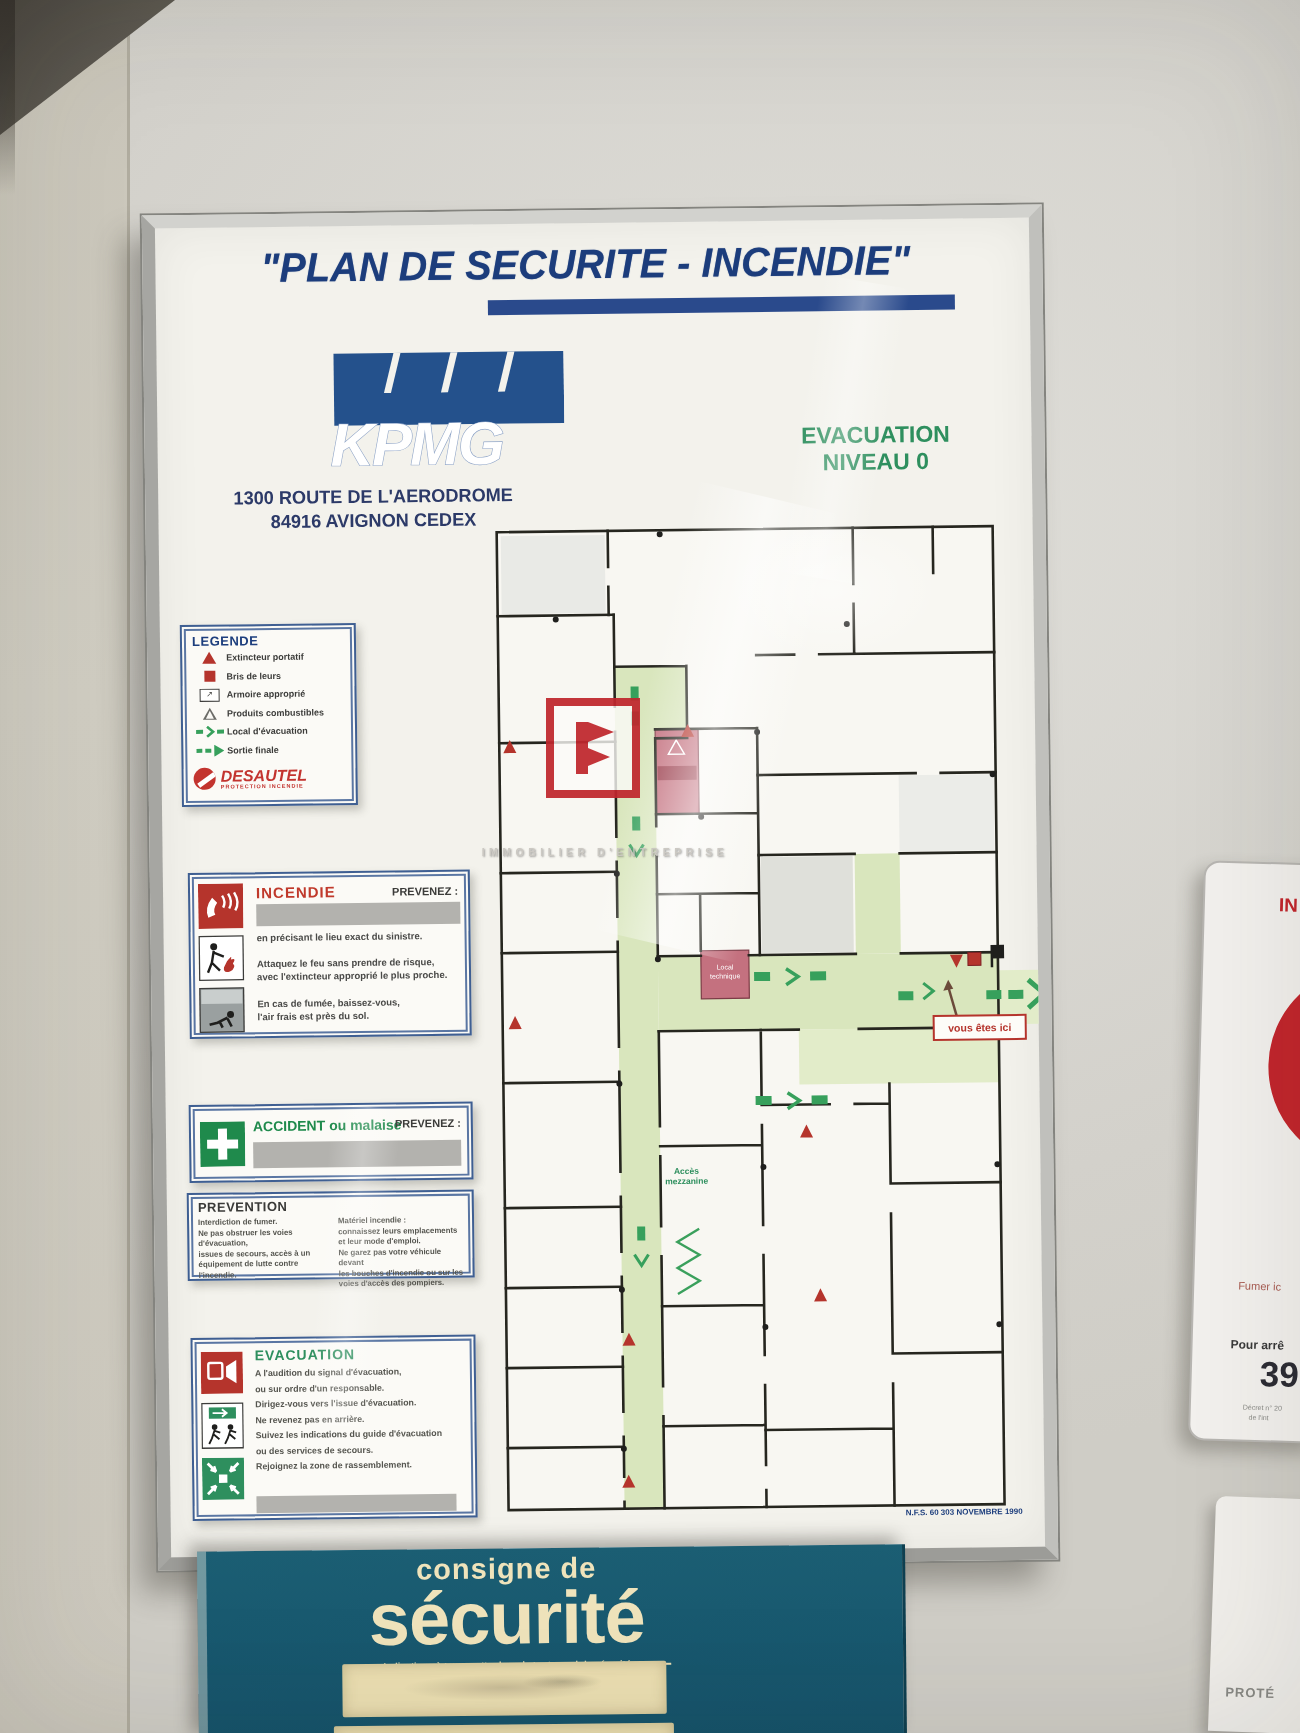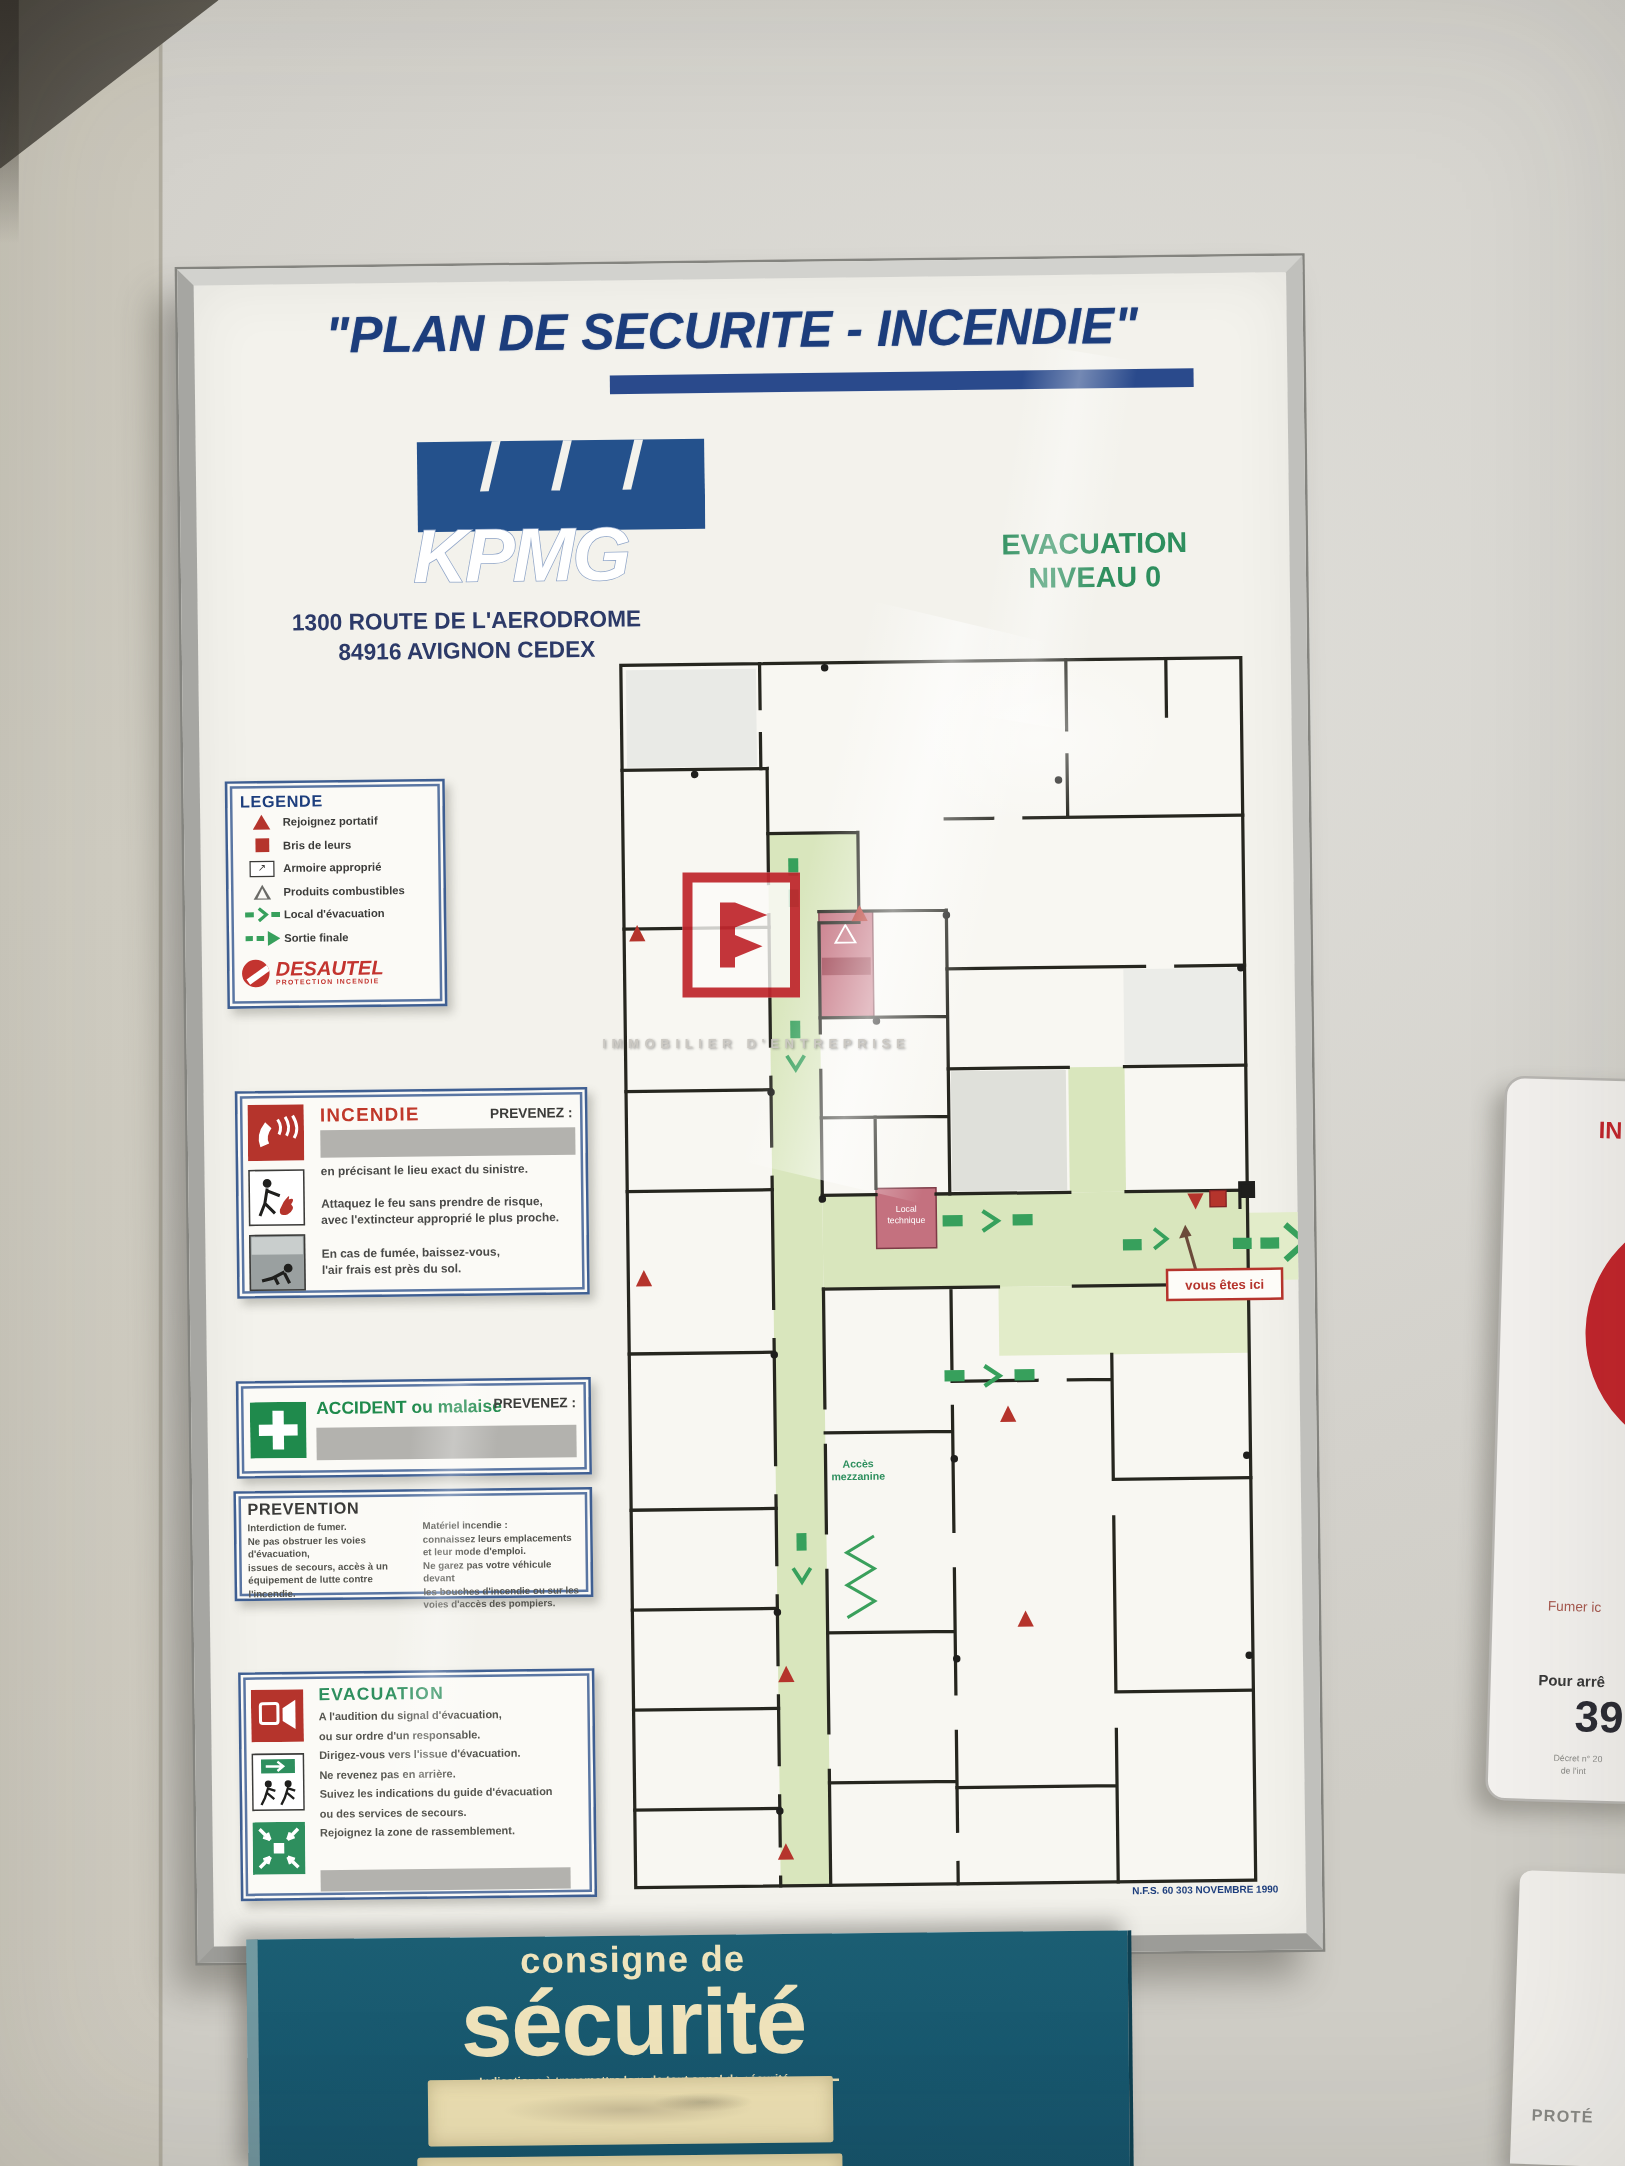--- a/index.html
+++ b/index.html
@@ -107,21 +107,21 @@
 
   
   .wm { left:440px; top:690px; width:330px; height:195px; opacity:0.93; z-index:5; }
   .wm-logo { position:absolute; left:106px; top:8px; width:94px; height:100px;
              border:8px solid #c0272d; background:rgba(252,250,248,0.85);
              display:flex; align-items:center; justify-content:center; }
   .wm-brand { position:absolute; left:0; top:116px; width:330px; text-align:center;
               font-size:34px; font-weight:800; letter-spacing:2px;
               text-shadow:1px 2px 3px rgba(70,70,70,0.75); }
   .wm-grey { color:#e9e7e2; } .wm-red { color:#c3342f; }
-  .wm-tag { position:absolute; left:0; top:139px; width:330px; text-align:center;
+  .wm-tag { position:absolute; left:0; top:156px; width:330px; text-align:center;
             font-size:10.5px; font-weight:bold; letter-spacing:4.5px; color:#c9c6c0;
             text-shadow:1px 1px 2px rgba(80,80,80,0.6); }
 
   
   .consigne { left:198px; top:1548px; width:708px; height:190px; transform:rotate(-0.6deg);
               background:linear-gradient(180deg,#1b5e73,#15526a);
               border-left:9px solid rgba(222,226,218,0.45); border-right:3px solid #0e3f50;
               box-shadow:-8px -8px 16px rgba(55,52,45,0.35); color:#efe3bb; }
   .cons-inner { position:absolute; left:0; top:0; width:600px; text-align:center; }
   .cons-l1 { font-size:29px; font-weight:800; margin-top:4px; letter-spacing:1px; }
@@ -187,21 +187,21 @@
         <div>EVACUATION</div>
         <div>NIVEAU 0</div>
       </div>
 
       <div class="abs panel legend-box">
         <div class="legend-title">LEGENDE</div>
         <div class="legend-row">
           <span class="legend-ic">
               <span class="tri-red"></span>
             </span>
-          <span class="legend-lb">Rejoignez portatif</span>
+          <span class="legend-lb">Extincteur portatif</span>
         </div>
         <div class="legend-row">
           <span class="legend-ic">
               <span class="sq-red"></span>
             </span>
           <span class="legend-lb">Bris de leurs</span>
         </div>
         <div class="legend-row">
           <span class="legend-ic">
               <span class="cab">↗</span>

